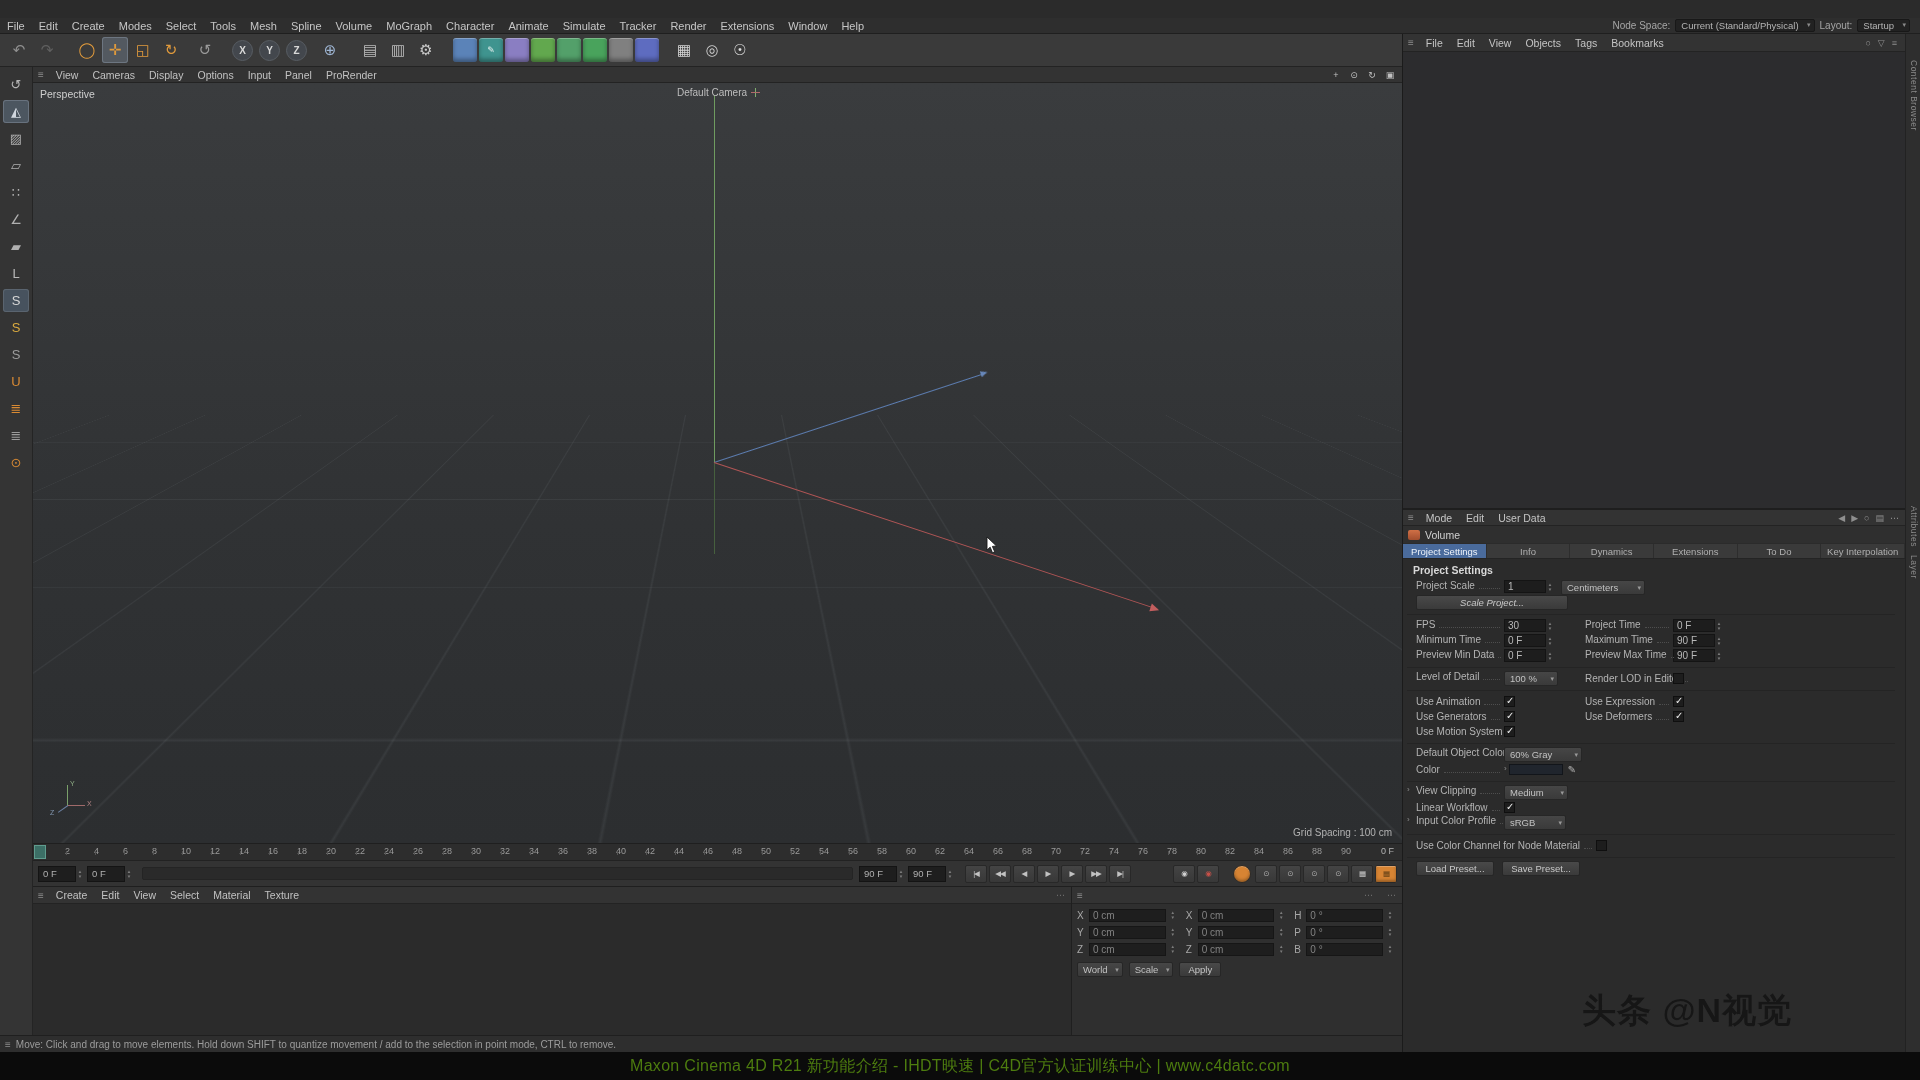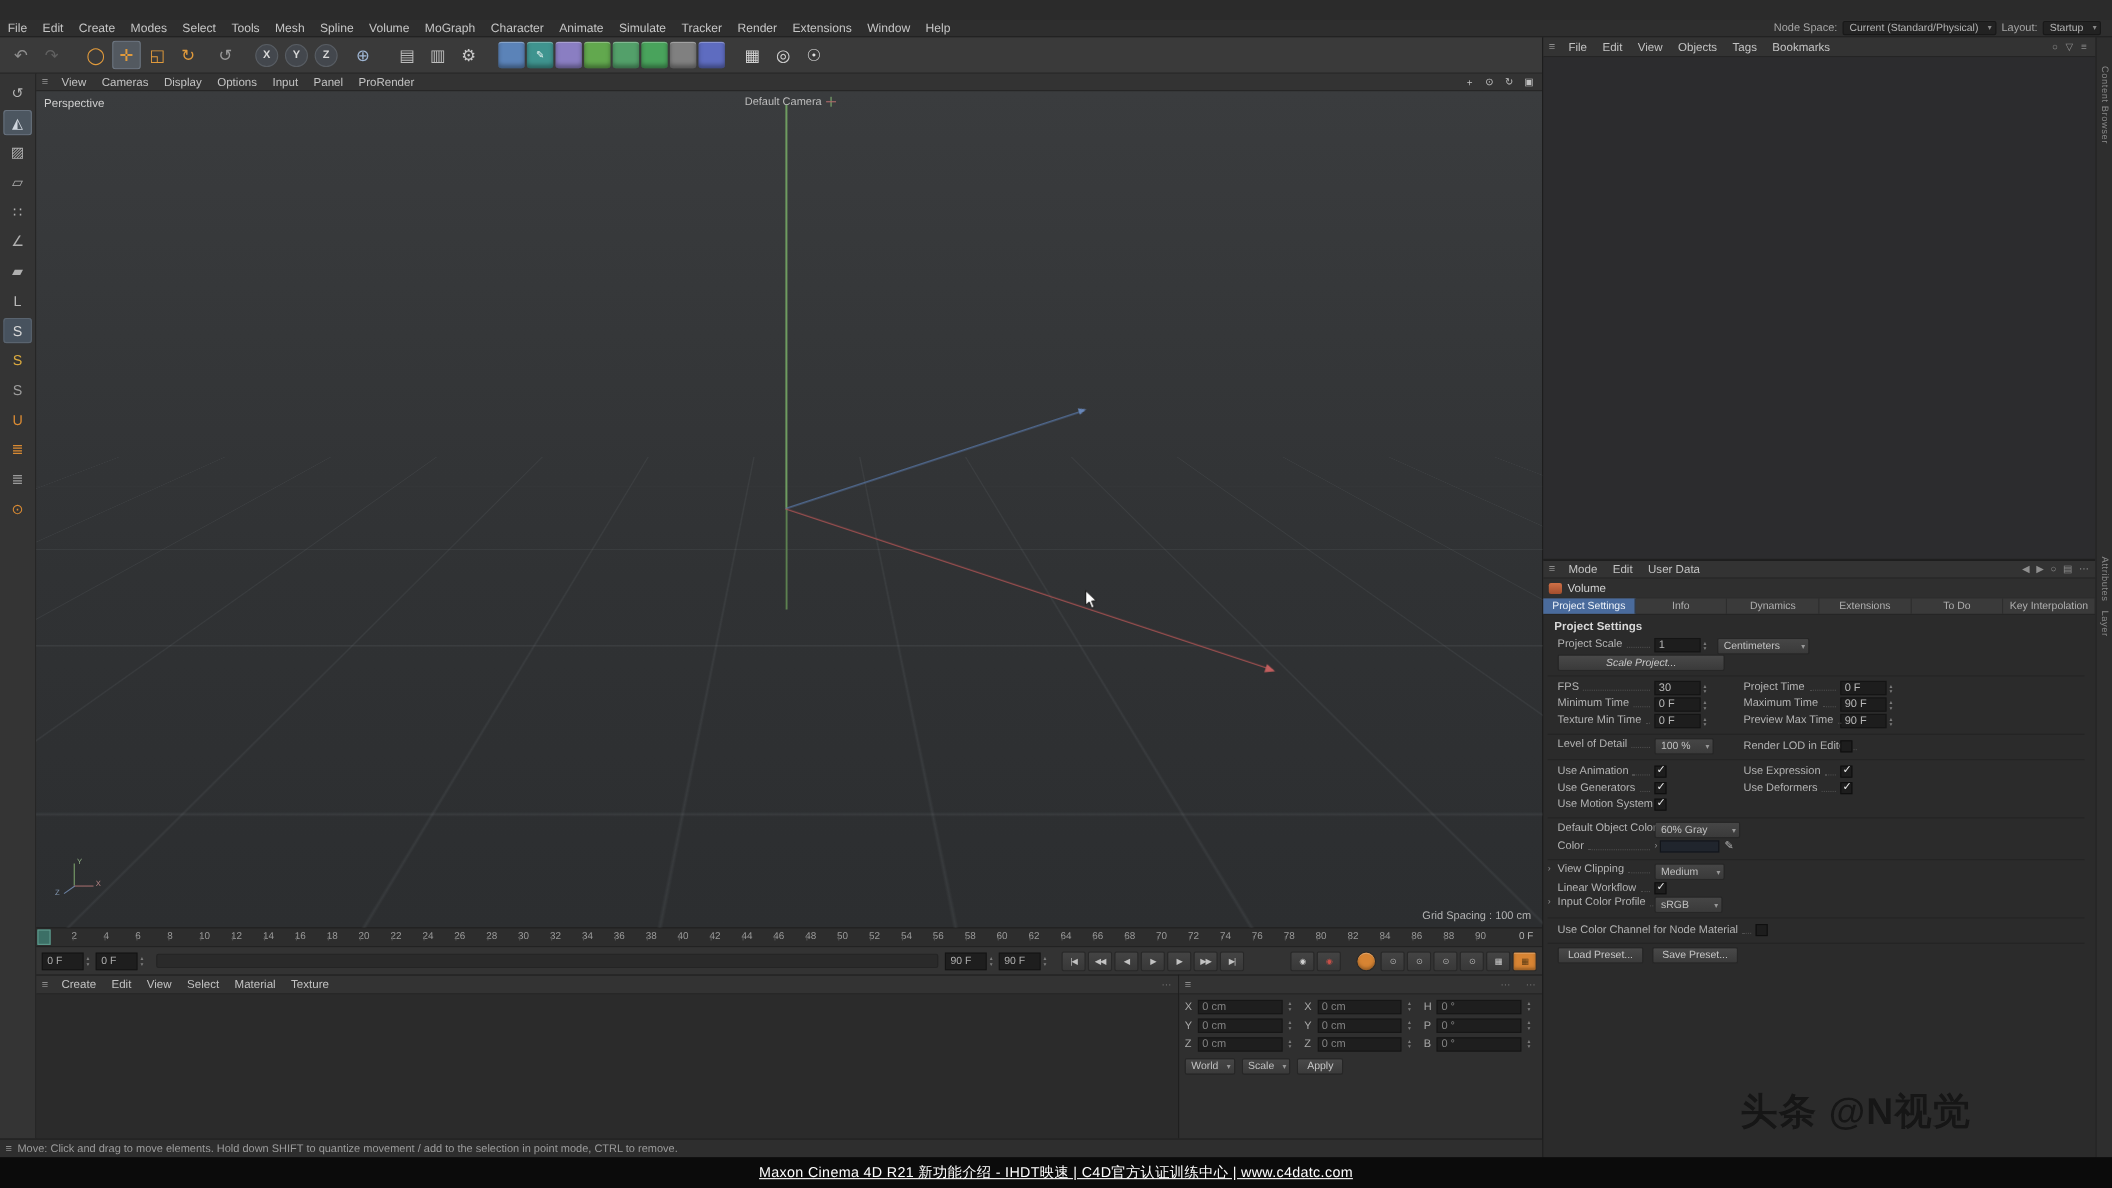--- a/index.html
+++ b/index.html
@@ -207,22 +207,22 @@
   .vtabs{position:absolute;left:0;width:15px;display:flex;flex-direction:column;gap:8px;
     align-items:center;}
   #vtabs-top{top:26px;}
   #vtabs-mid{top:472px;}
   .vtab{writing-mode:vertical-rl;font-size:8.5px;color:#8a8a8a;letter-spacing:0.5px;}
 
   
   #statusbar{position:absolute;left:0;top:1035px;width:1402px;height:17px;background:#2e2e2e;
     border-top:1px solid #1f1f1f;display:flex;align-items:center;font-size:10px;color:#9c9c9c;}
   #banner{position:absolute;left:0;top:1052px;width:1920px;height:28px;background:#0b0b0b;
-    display:flex;align-items:center;justify-content:center;font-size:13px;color:#ffffff;
-    letter-spacing:0.3px;text-decoration:underline;}
+    display:flex;align-items:center;justify-content:center;font-size:16px;color:#4d7c0f;
+    letter-spacing:0.3px;}
   #watermark{position:absolute;left:1582px;top:988px;font-size:34px;font-weight:bold;
     color:#161616;letter-spacing:1px;text-shadow:0 0 1px rgba(255,255,255,0.06);}
 </style>
 </head>
 <body>
 
 <div id="root">
 
 
   <div id="menubar">
@@ -583,21 +583,21 @@
               </span>
             <span class="spin"></span>
             <span class="grow"></span>
           </div>
         </div>
 
         <div class="arow">
           <div class="acol c1">
             <span class="exp"></span>
             <span class="lz">
-                <span class="albl">Texture Min Time</span>
+                <span class="albl">Preview Min Data</span>
                 <span class="lead"></span>
               </span>
             <span class="nfield">
                 <span>0 F</span>
               </span>
             <span class="spin"></span>
             <span class="grow"></span>
           </div>
           <div class="acol c2">
             <span class="lz">

